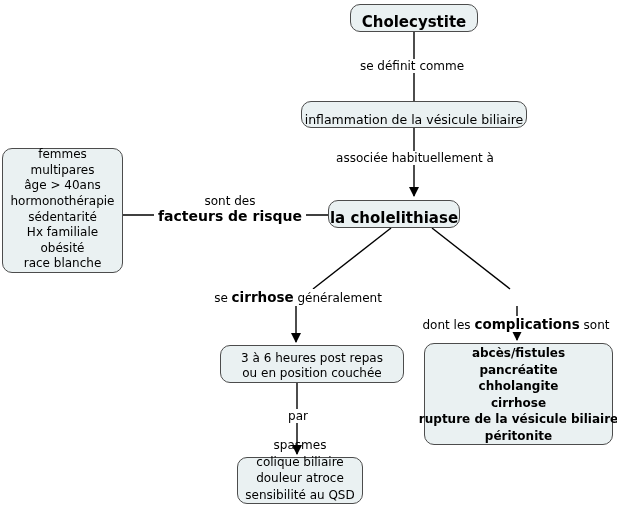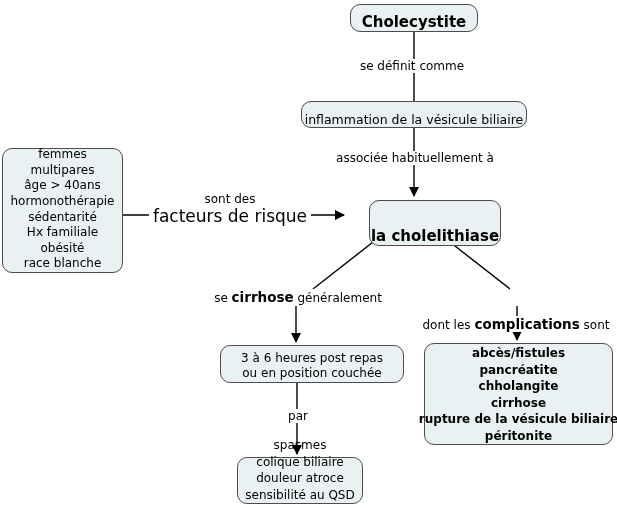--- a/index.html
+++ b/index.html
@@ -23,21 +23,21 @@
   }
   .node .ln{font-size:12px;line-height:15.6px;white-space:nowrap;}
   .node.compact .ln{line-height:16.5px;}
   .node-title{font-weight:bold;font-size:15px;white-space:nowrap;}
   .node-plain{font-size:12.5px;white-space:nowrap;}
   .edge-label{
     position:absolute;z-index:3;transform:translate(-50%,-50%);
     background:#ffffff;padding:0 4px;font-size:12px;white-space:nowrap;text-align:center;
   }
   .edge-label b{font-size:13.5px;}
-  .risk-label .l2{font-weight:normal;font-size:17px;}
+  .risk-label .l2{font-weight:bold;font-size:14px;}
 </style>
 </head>
 <body>
 
 <div id="canvas">
 
   <svg id="edges" width="617" height="528" viewBox="0 0 617 528">
     <defs>
       <marker id="arr" markerUnits="userSpaceOnUse" markerWidth="12" markerHeight="12" refX="9" refY="5" orient="auto">
         <path d="M0,0 L10,5 L0,10 Z" fill="#000"></path>
@@ -54,21 +54,21 @@
   </svg>
 
   <div class="node" style="left:350px;top:4px;width:128px;height:28px;">
     <div class="node-title">Cholecystite</div>
   </div>
 
   <div class="node" style="left:301px;top:101px;width:226px;height:27px;">
     <div class="node-plain">inflammation de la vésicule biliaire</div>
   </div>
 
-  <div class="node" style="left:369px;top:200px;width:132px;height:46px;">
+  <div class="node" style="left:328px;top:200px;width:132px;height:28px;">
     <div class="node-title">la cholelithiase</div>
   </div>
 
   <div class="node" style="left:2px;top:148px;width:121px;height:125px;">
     <div class="ln">femmes</div>
     <div class="ln">multipares</div>
     <div class="ln">âge &gt; 40ans</div>
     <div class="ln">hormonothérapie</div>
     <div class="ln">sédentarité</div>
     <div class="ln">Hx familiale</div>

